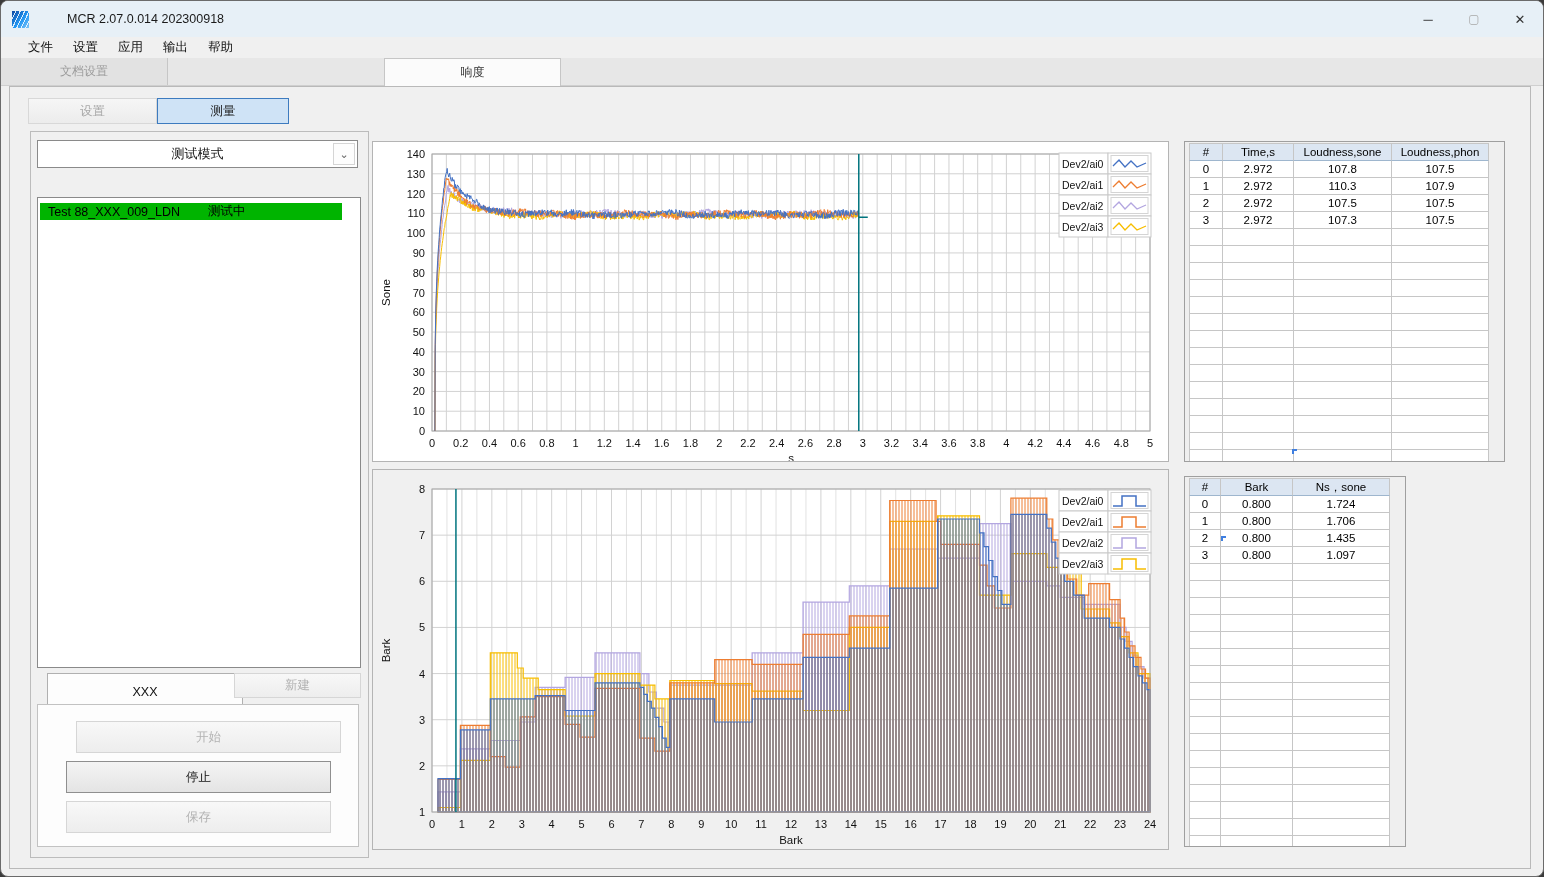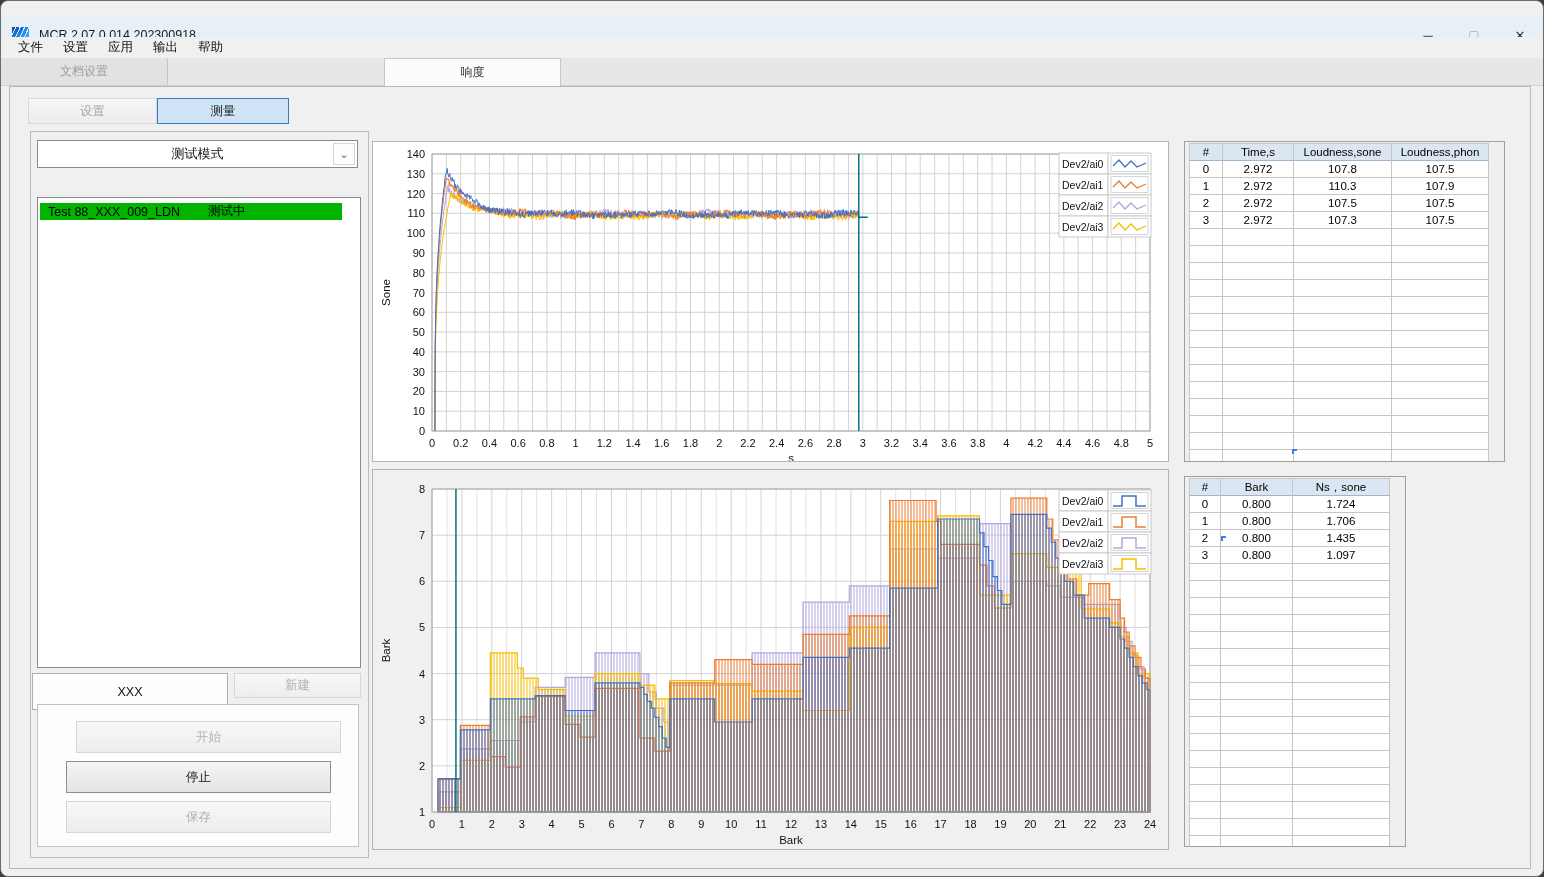--- a/index.html
+++ b/index.html
@@ -1,27 +1,27 @@
 <!DOCTYPE html>
 <html><head>
 <meta charset="utf-8">
 <style>
   html,body{margin:0;padding:0;background:#3b3b3b;}
   *{box-sizing:border-box;}
   body{font-family:"Liberation Sans","DejaVu Sans",sans-serif;-webkit-font-smoothing:antialiased;}
   .window{position:relative;width:1544px;height:877px;background:#f0f0f0;border:1px solid #6b6b6b;border-radius:8px;overflow:hidden;}
   
-  .titlebar{position:absolute;left:0;top:16px;width:100%;height:36px;background:#e7f0f7;display:flex;align-items:center;}
+  .titlebar{position:absolute;left:0;top:0;width:100%;height:36px;background:#e7f0f7;display:flex;align-items:center;gap:28px;}
   .app-icon{width:17px;height:17px;margin-left:11px;background:linear-gradient(135deg,#0d47a1,#2196f3 55%,#7fc4f8);position:relative;overflow:hidden;flex:0 0 auto;}
   .app-icon:before{content:"";position:absolute;inset:0;background:repeating-linear-gradient(115deg,transparent 0 3px,rgba(255,255,255,.85) 3px 4px);}
   .title-text{margin-left:10px;font-size:12.5px;color:#1a1a1a;}
   .win-controls{position:absolute;right:0;top:0;height:36px;display:flex;}
   .win-btn{width:46px;height:36px;display:flex;align-items:center;justify-content:center;font-size:13px;color:#333;}
   
-  .menubar{position:absolute;left:0;top:36px;width:100%;height:21px;background:#f0f0f0;display:flex;align-items:center;padding-left:10px;}
+  .menubar{position:absolute;left:0;top:36px;width:100%;height:21px;background:#f0f0f0;display:flex;align-items:center;padding-left:20px;}
   .menu-item{font-size:12.5px;color:#111;padding:2px 7px;margin-right:6px;}
   
   .tabstrip{position:absolute;left:0;top:57px;width:100%;height:28px;background:#e7e7e7;border-bottom:1px solid #cfcfcf;}
   .tab{position:absolute;top:0;height:27px;background:#e2e2e2;border-right:1px solid #c6c6c6;color:#9b9b9b;font-size:12px;display:flex;align-items:center;justify-content:center;}
   .tab.active{background:#fbfbfb;color:#333;border:1px solid #c6c6c6;border-bottom:none;height:28px;}
   
   .content{position:absolute;left:8px;top:85px;width:1522px;height:783px;background:#f0f0f0;border:1px solid #b9b9b9;}
   .subtab{position:absolute;height:26px;font-size:12.5px;display:flex;align-items:center;justify-content:center;}
   .subtab.inactive{background:linear-gradient(#f6f6f6,#ececec);border:1px solid #d8d8d8;color:#a8a8a8;}
   .subtab.active{background:#cfe3f6;border:1px solid #3d7bbf;color:#1a1a1a;}
@@ -97,21 +97,21 @@
   </div>
 
 
   <div class="listbox">
     <div class="list-item">
       <span>Test 88_XXX_009_LDN</span>
       <span class="status">测试中</span>
     </div>
   </div>
 
-  <div class="btn plain" style="left:31px;top:672px;width:196px;height:37px;">XXX</div>
+  <div class="btn plain" style="left:46px;top:672px;width:196px;height:37px;">XXX</div>
   <div class="btn disabled" style="left:233px;top:672px;width:127px;height:25px;">新建</div>
 
   <div class="groupbox"></div>
   <div class="btn disabled" style="left:75px;top:720px;width:265px;height:32px;">开始</div>
   <div class="btn enabled" style="left:65px;top:760px;width:265px;height:32px;">停止</div>
   <div class="btn disabled" style="left:65px;top:800px;width:265px;height:32px;">保存</div>
 
   <div class="chart-panel" id="panel-top"><svg width="795" height="319">
         <rect x="59" y="12" width="718" height="277" fill="#ffffff" stroke="none"></rect>
         <line x1="59" y1="12" x2="59" y2="289" stroke="#d2d2d2" stroke-width="1"></line>

